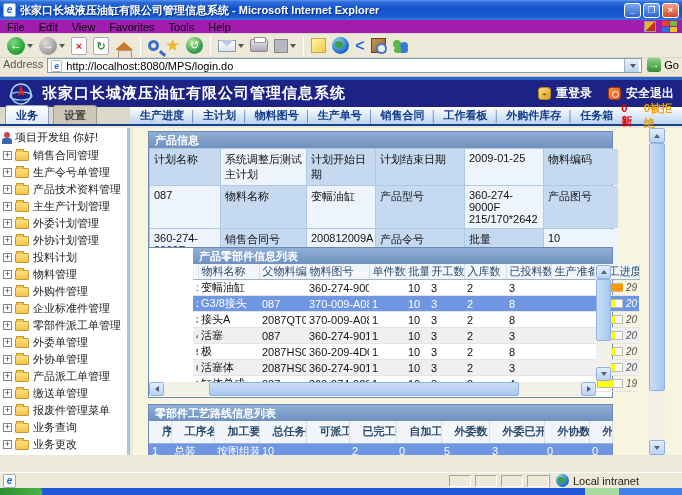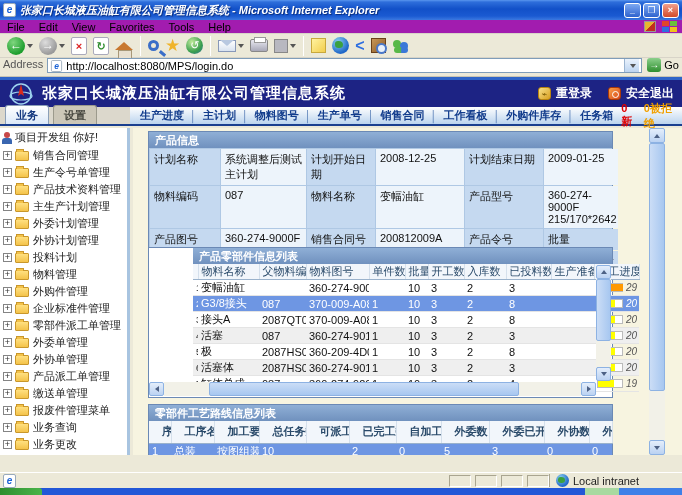--- a/index.html
+++ b/index.html
@@ -7,21 +7,21 @@
   .abs { position:absolute; }
   #window { position:relative; width:682px; height:495px; }
 
   
   #titlebar { left:0; top:0; width:682px; height:20px;
     background:linear-gradient(180deg,#5A96EE 0%,#2E6EDB 10%,#1250C8 45%,#1A5AD2 80%,#3B78E0 100%);
     display:flex; align-items:center; padding:0 3px; }
   .ie-doc-icon { width:13px; height:14px; background:#fff; border:1px solid #9AB; border-radius:2px;
     color:#1B63D6; font-weight:bold; font-size:10px; line-height:12px; text-align:center; font-style:italic; }
   #titlebar .ttext { color:#fff; font-size:11px; font-weight:bold; margin-left:4px; flex:1;
-    white-space:nowrap; overflow:hidden; text-shadow:1px 1px 1px #0A2C7A;font-style:italic; }
+    white-space:nowrap; overflow:hidden; text-shadow:1px 1px 1px #0A2C7A; }
   .winbtn { width:17px; height:15px; margin-left:2px; border:1px solid #fff; border-radius:3px;
     color:#fff; font-size:9px; line-height:13px; text-align:center; font-weight:bold;
     background:linear-gradient(180deg,#7DA9F2,#2E63CE); }
   .winbtn.close { background:linear-gradient(180deg,#F2A08C,#D24A2A); }
 
   
   #menubar { left:0; top:20px; width:682px; height:14px; background:#a21caf; display:flex; align-items:center;
     border-bottom:1px solid #D8D4C8; }
   .menu-item { font-size:11px; color:#000; padding:0 7px; }
   #menubar .spacer { flex:1; }
@@ -434,21 +434,20 @@
   </div>
 
   <div id="main" class="abs">
 
     <div class="panel" id="panel-info">
       <div class="panel-title">产品信息</div>
       <div class="igrid">
         <span class="lc">计划名称</span>
           <span class="vc">系统调整后测试主计划</span>
           <span class="lc">计划开始日期</span>
-          <span class="vc">2008-12-25</span>
           <span class="lc">计划结束日期</span>
           <span class="vc">2009-01-25</span>
         <span class="lc">物料编码</span>
           <span class="vc">087</span>
           <span class="lc">物料名称</span>
           <span class="vc">变幅油缸</span>
           <span class="lc">产品型号</span>
           <span class="vc">360-274-9000F 215/170*2642</span>
         <span class="lc">产品图号</span>
           <span class="vc">360-274-9000F</span>

